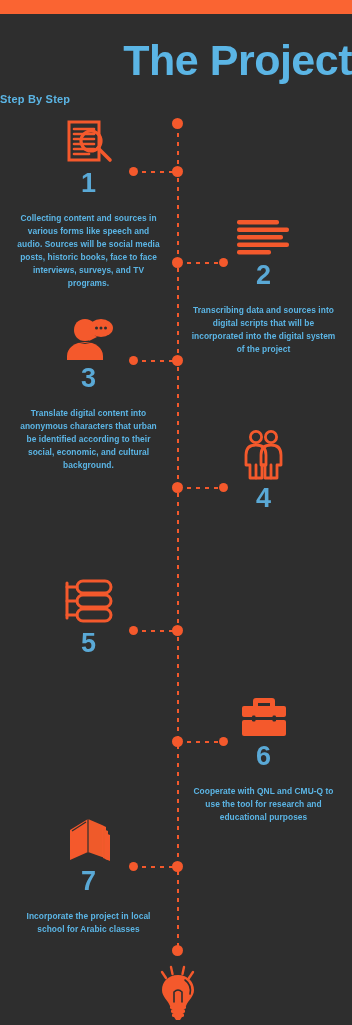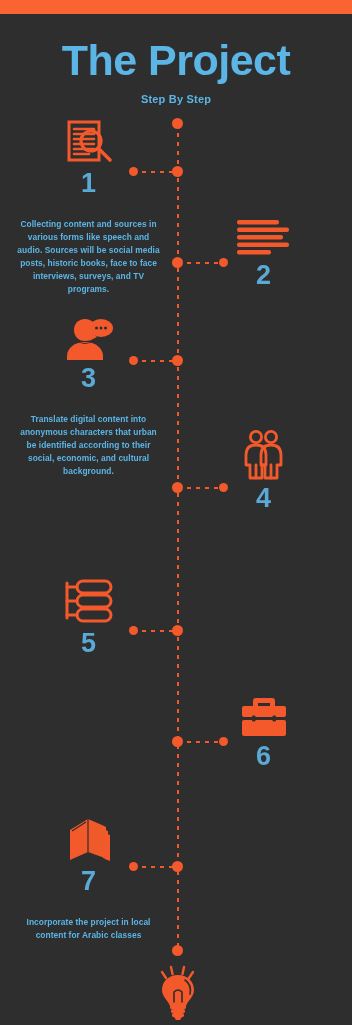--- a/index.html
+++ b/index.html
@@ -6,26 +6,26 @@
   body{
     width:352px;height:1025px;
     background:#2e2e2e;
     font-family:"Liberation Sans","DejaVu Sans",sans-serif;
     overflow:hidden;position:relative;
   }
   .topbar{position:absolute;left:0;top:0;width:352px;height:14px;background:#fa6432;}
   .page{position:absolute;left:0;top:14px;width:352px;height:1011px;}
 
   .title{
-    position:absolute;left:0;top:22px;width:352px;text-align:center;
+    position:absolute;left:0;top:22px;width:352px;text-align:right;
     color:#5bb5e5;font-size:43px;font-weight:bold;letter-spacing:-0.5px;
     line-height:48px;
   }
   .subtitle{
-    position:absolute;left:0;top:79px;width:352px;text-align:center;
+    position:absolute;left:0;top:79px;width:352px;
     color:#5bb5e5;font-size:11px;font-weight:bold;letter-spacing:0.2px;
   }
 
   
   .spine{
     position:absolute;left:177px;top:110px;width:2px;height:830px;
     background-image:linear-gradient(#f4592c 50%, rgba(0,0,0,0) 0%);
     background-size:2px 9px;background-repeat:repeat-y;
   }
   .dot{position:absolute;border-radius:50%;background:#f4592c;}
@@ -42,21 +42,21 @@
   .step.left{left:6px;}
   .step.right{left:181px;}
   .icon{height:52px;display:flex;align-items:flex-end;justify-content:center;}
   .icon svg{display:block;}
   .num{
     color:#5aa9d6;font-size:27px;font-weight:bold;line-height:30px;
     margin-top:2px;
   }
   .desc{
     color:#5bb5e5;font-size:8.4px;line-height:13px;font-weight:bold;
-    padding:0 10px;margin-top:20px;letter-spacing:0.05px;
+    padding:0 10px;margin-top:14px;letter-spacing:0.05px;
   }
 
   .bulb{position:absolute;left:155px;top:950px;width:46px;}
 </style>
 </head>
 <body>
 
 <div class="topbar"></div>
 
 <div class="page">
@@ -123,20 +123,21 @@
         <g fill="#f4592c">
           <rect x="2" y="2" width="42" height="4.4" rx="2"></rect>
           <rect x="2" y="9.5" width="52" height="4.4" rx="2"></rect>
           <rect x="2" y="17" width="46" height="4.4" rx="2"></rect>
           <rect x="2" y="24.5" width="52" height="4.4" rx="2"></rect>
           <rect x="2" y="32" width="34" height="4.4" rx="2"></rect>
         </g>
       </svg>
     </div>
     <div class="num">2</div>
+    <div class="desc">Transcribing data and sources into digital scripts that will be incorporated into the digital system of the project</div>
   </div>
 
   <div class="step left" style="top:295px;">
     <div class="icon">
       <svg width="52" height="46" viewBox="0 0 52 46">
         <g fill="#f4592c">
           <path d="M22 4c-7 0-11 5-11 11 0 6 4 11 11 11s11-5 11-11C33 9 29 4 22 4z"></path>
           <path d="M22 27c-10 0-18 6-18 14v4h36v-4c0-8-8-14-18-14z"></path>
         </g>
         <g>
@@ -197,40 +198,41 @@
           <rect x="4" y="25" width="44" height="16" rx="2"></rect>
         </g>
         <g fill="#2e2e2e">
           <rect x="4" y="22" width="44" height="3"></rect>
           <rect x="14" y="20.5" width="3.5" height="6" rx="1.2"></rect>
           <rect x="34.5" y="20.5" width="3.5" height="6" rx="1.2"></rect>
         </g>
       </svg>
     </div>
     <div class="num">6</div>
+    <div class="desc">Cooperate with QNL and CMU-Q  to use the tool for research and educational purposes</div>
   </div>
 
   <div class="step left" style="top:798px;">
     <div class="icon">
       <svg width="54" height="48" viewBox="0 0 54 48">
         <g fill="#f4592c">
           <path d="M8 14 L26 3 L26 36 L8 44z"></path>
           <path d="M26 3 L40 9 L40 41 L26 36z" fill="#ef5a2a"></path>
           <path d="M40 9 L44 11 L44 42 L40 41z" fill="#f4592c"></path>
           <path d="M41 13 L46 15 L46 44 L41 42z" fill="#ef5a2a"></path>
           <path d="M43 17 L48 19 L48 45 L43 43z" fill="#f4592c"></path>
         </g>
         <g stroke="#2e2e2e" stroke-width="1.2" fill="none">
           <path d="M26 3 L26 36"></path>
           <path d="M10 15 L24 6"></path>
         </g>
       </svg>
     </div>
     <div class="num">7</div>
-    <div class="desc">Incorporate the project in local content for Arabic classes</div>
+    <div class="desc">Incorporate the project in local school for Arabic classes</div>
   </div>
 
   <div class="bulb">
     <svg width="46" height="58" viewBox="0 0 46 58">
       <g stroke="#f4592c" stroke-width="2.4" stroke-linecap="round">
         <line x1="7" y1="8" x2="11" y2="14"></line>
         <line x1="16" y1="3" x2="17.5" y2="10"></line>
         <line x1="29" y1="3" x2="27.5" y2="10"></line>
         <line x1="38" y1="8" x2="34" y2="14"></line>
       </g>

